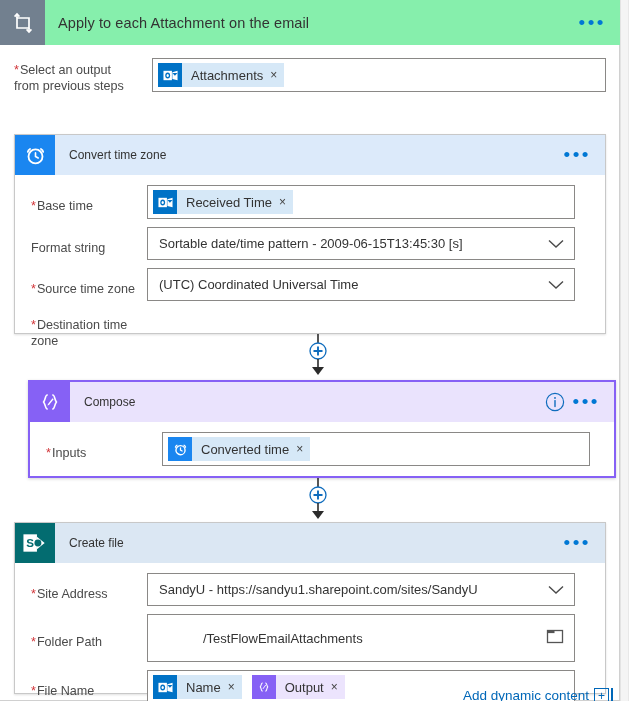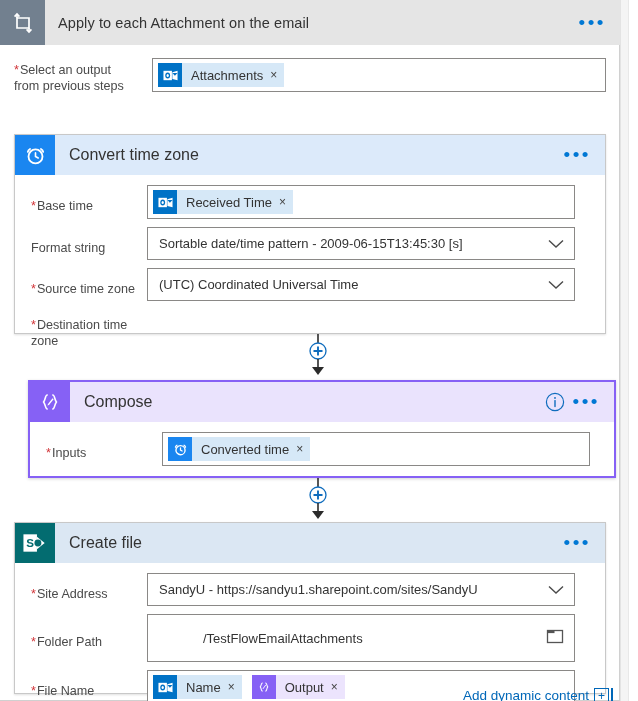--- a/index.html
+++ b/index.html
@@ -53,21 +53,21 @@
     border: 1px solid #d0d0d0;
     border-top: none;
     border-left: none;
     background: #ffffff;
   }
   .scope-header {
     position: absolute;
     left: 0; top: 0;
     width: 620px;
     height: 45px;
-    background: #e5e5e5;
+    background: #86efac;
     display: flex;
     align-items: center;
   }
   .scope-icon {
     width: 45px;
     height: 45px;
     background: #72808f;
     display: flex;
     align-items: center;
     justify-content: center;
@@ -188,21 +188,21 @@
     height: 40px;
     flex: 0 0 40px;
     display: flex;
     align-items: center;
     justify-content: center;
   }
   .card-icon.clockbg { background: #1a86f0; }
   .card-icon.composebg { background: #8661f5; }
   .card-icon.spbg { background: #036c70; }
   .card-title {
-    font-size: 16px;
+    font-size: 12px;
     color: #333333;
     margin-left: 14px;
     white-space: nowrap;
   }
   .info-icon {
     margin-left: auto;
     width: 20px;
     height: 20px;
     flex: 0 0 20px;
   }

